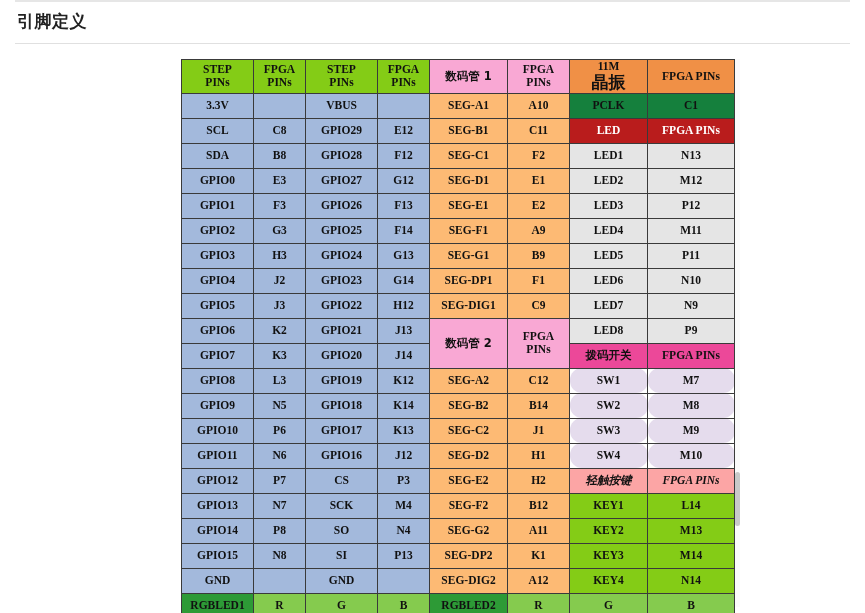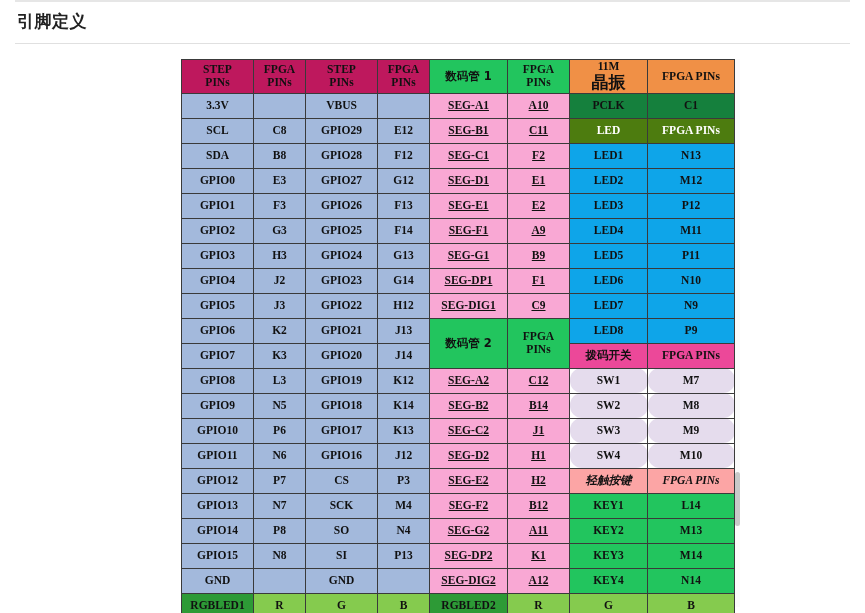--- a/index.html
+++ b/index.html
@@ -74,37 +74,37 @@
   col.c0 { width: 72px; }
   col.c1 { width: 52px; }
   col.c2 { width: 72px; }
   col.c3 { width: 52px; }
   col.c4 { width: 78px; }
   col.c5 { width: 62px; }
   col.c6 { width: 78px; }
   col.c7 { width: 87px; }
 
   
-  .hdr-blue   { background: #be185d; }
+  .hdr-blue   { background: #84cc16; }
   .cell-blue  { background: #a3b9dc; }
 
-  .hdr-red    { background: #22c55e; }
-  .cell-amber { background: #f9a8d4; text-decoration: underline; }
+  .hdr-red    { background: #f9a8d4; }
+  .cell-amber { background: #fdba74; }
 
   .hdr-orange { background: #f09046; }
   .cell-peach { background: #15803d; }
 
-  .hdr-darkred{ background: #4d7c0f; color: #ffffff !important; }
-  .cell-pink  { background: #0ea5e9; }
+  .hdr-darkred{ background: #b91c1c; color: #ffffff !important; }
+  .cell-pink  { background: #e5e5e5; }
 
   .hdr-yellow { background: #ec4899; }
   .cell-lav   { background: #e5dced; border-radius: 12px; }
 
   .hdr-teal   { background: #fca5a5; font-style: italic; }
-  .cell-ice   { background: #22c55e; }
+  .cell-ice   { background: #84cc16; }
 
   .hdr-green  { background: #2d9a36; font-family: Liberation Serif, serif; }
   .cell-green { background: #85cb4e; }
 
   .tall { height: 44px; font-size: 11.5px; }
   .two-line { line-height: 1.35; white-space: normal; }
   .cjk { font-family: "DejaVu Sans", "Liberation Sans", sans-serif; font-size: 17px; }
   .tiny { font-size: 10px; }
 
   

